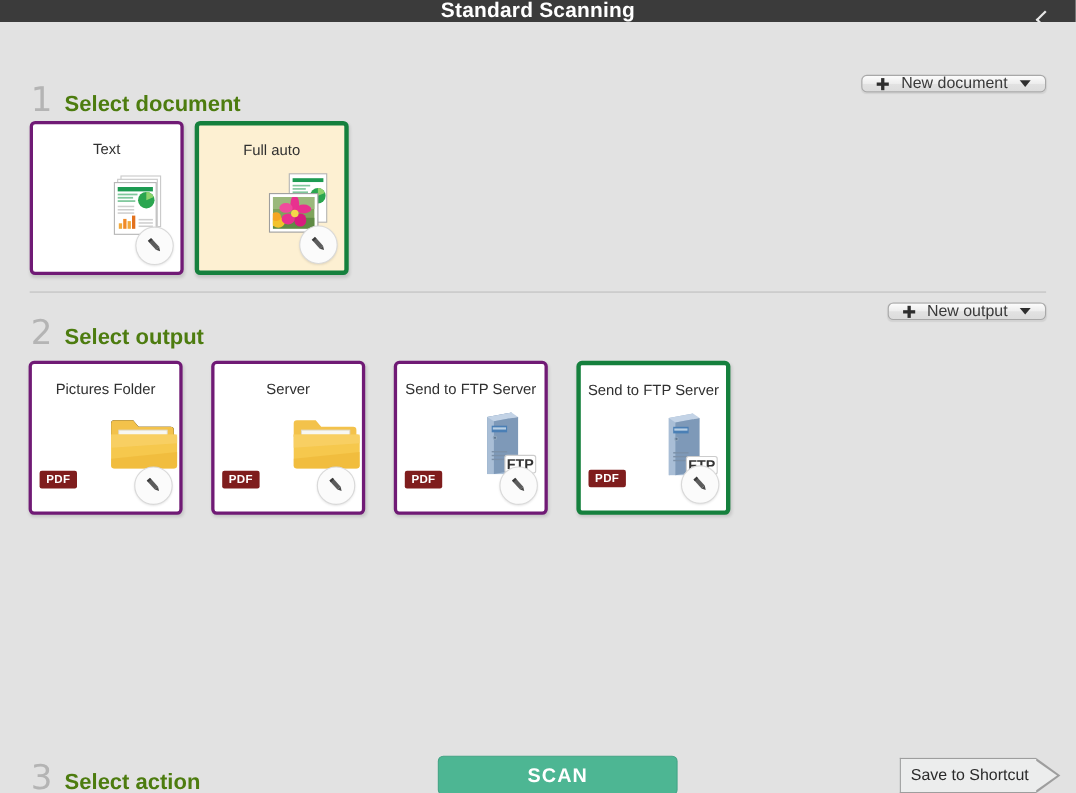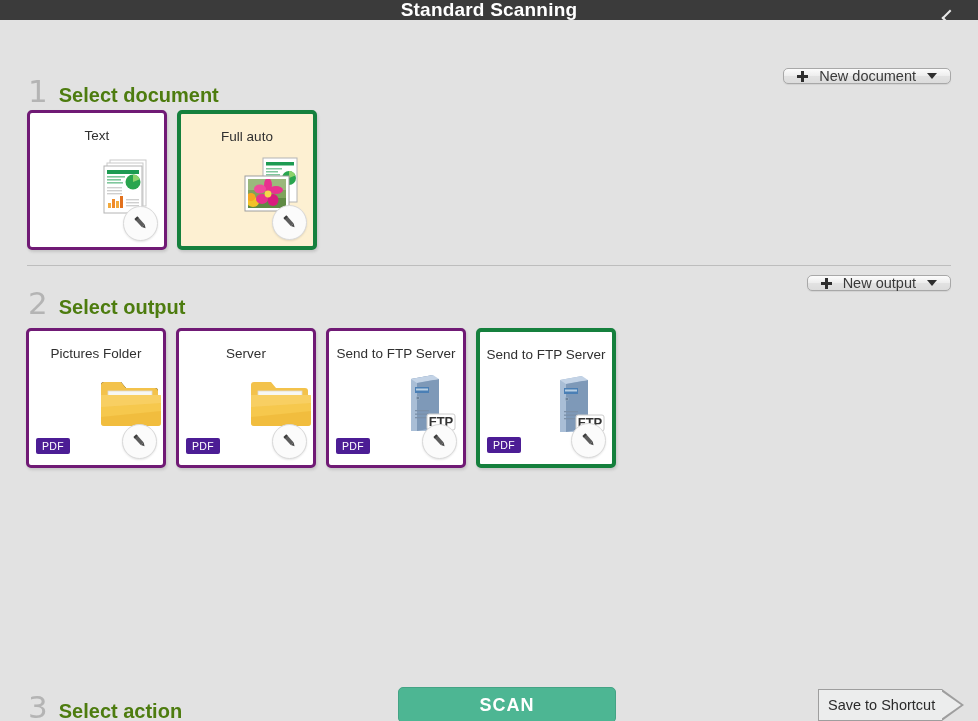--- a/index.html
+++ b/index.html
@@ -132,21 +132,21 @@
     left: 27px;
     right: 27px;
     top: 245px;
     height: 1px;
     background: #bdbdbd;
   }
 
   
   .card-row { position: absolute; display: flex; }
   #doc-row { left: 27px; top: 90px; gap: 10px; }
-  #out-row { left: 26px; top: 308px; gap: 10px; }
+  #out-row { left: 26px; top: 308px; gap: 26px; }
 
   .card {
     width: 140px;
     height: 140px;
     border: 3px solid #701a75;
     border-radius: 5px;
     background: #ffffff;
     position: relative;
     box-sizing: border-box;
     cursor: pointer;
@@ -194,25 +194,25 @@
     cursor: pointer;
     display: flex;
     align-items: center;
     justify-content: center;
   }
 
   
   .pdf-badge {
     position: absolute;
     left: 7px;
-    bottom: 11px;
-    background: #4c1d95;
+    bottom: 21px;
+    background: #7f1d1d;
     color: #fff;
     font-size: 10.5px;
-    font-weight: normal;
+    font-weight: bold;
     padding: 2px 6px 2px 6px;
     border-radius: 2px;
     letter-spacing: 0.3px;
     line-height: 1.15;
   }
 
   
   .scan-btn {
     position: absolute;
     left: 398px;

